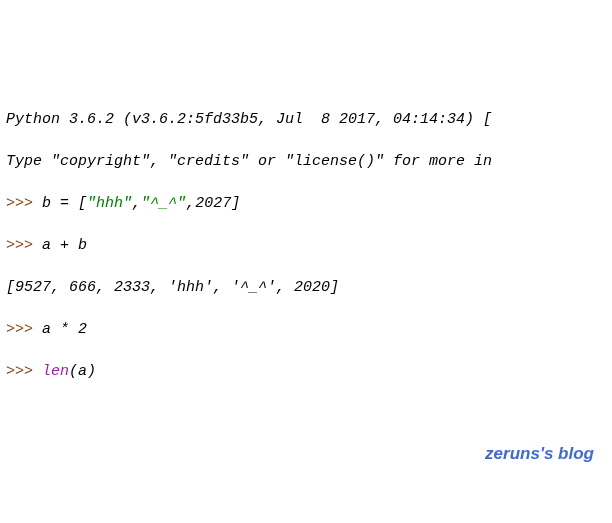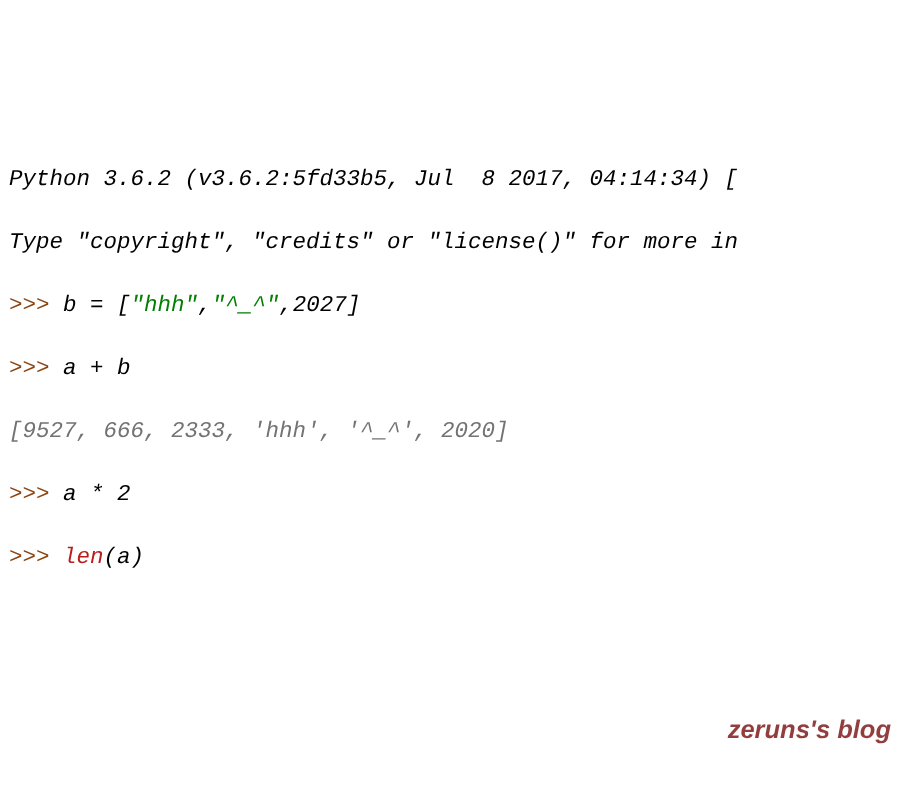--- a/index.html
+++ b/index.html
@@ -12,29 +12,29 @@
       padding: 4px 6px;
       width: 612px;
       height: 523px;
       overflow: hidden;
       position: relative;
       white-space: pre;
     }
     .line { display: block; font-style: italic; }
     .prompt { color: #8b4513; }
     .text-black { color: #000000; }
-    .text-blue { color: #737373; }
+    .text-blue { color: #000000; }
     .text-green { color: #008000; }
-    .text-purple { color: #b91c1c; }
+    .text-purple { color: #a21caf; }
     .watermark {
       position: absolute;
       right: 18px;
-      bottom: 3px;
+      bottom: 36px;
       text-align: right;
-      color: #7f1d1d;
+      color: #1d4ed8;
       font-family: Arial, sans-serif;
       font-style: italic;
       font-weight: bold;
       font-size: 17px;
       line-height: 1.3;
       opacity: 0.85;
     }
   </style>
 </head>
 <body>

